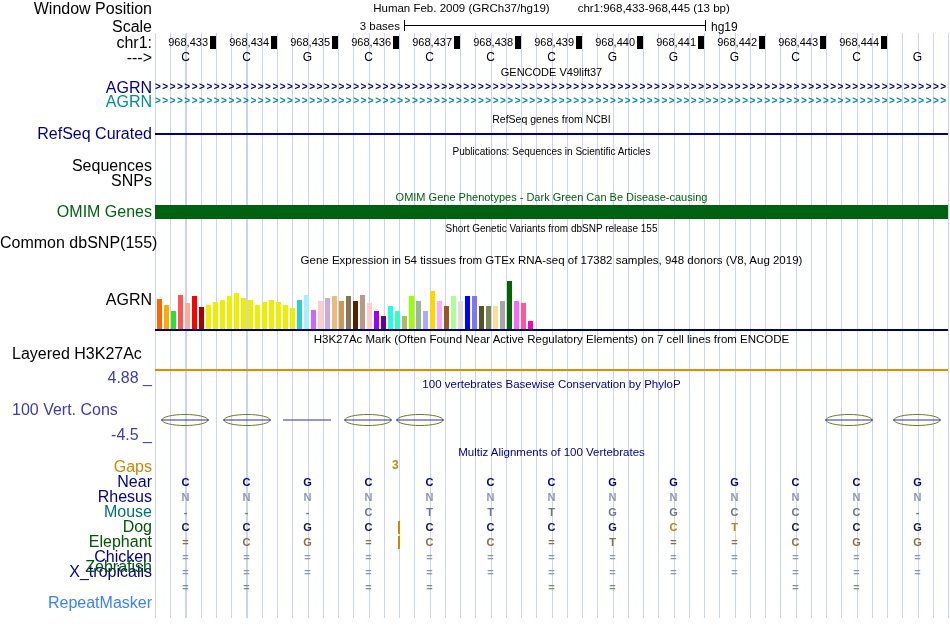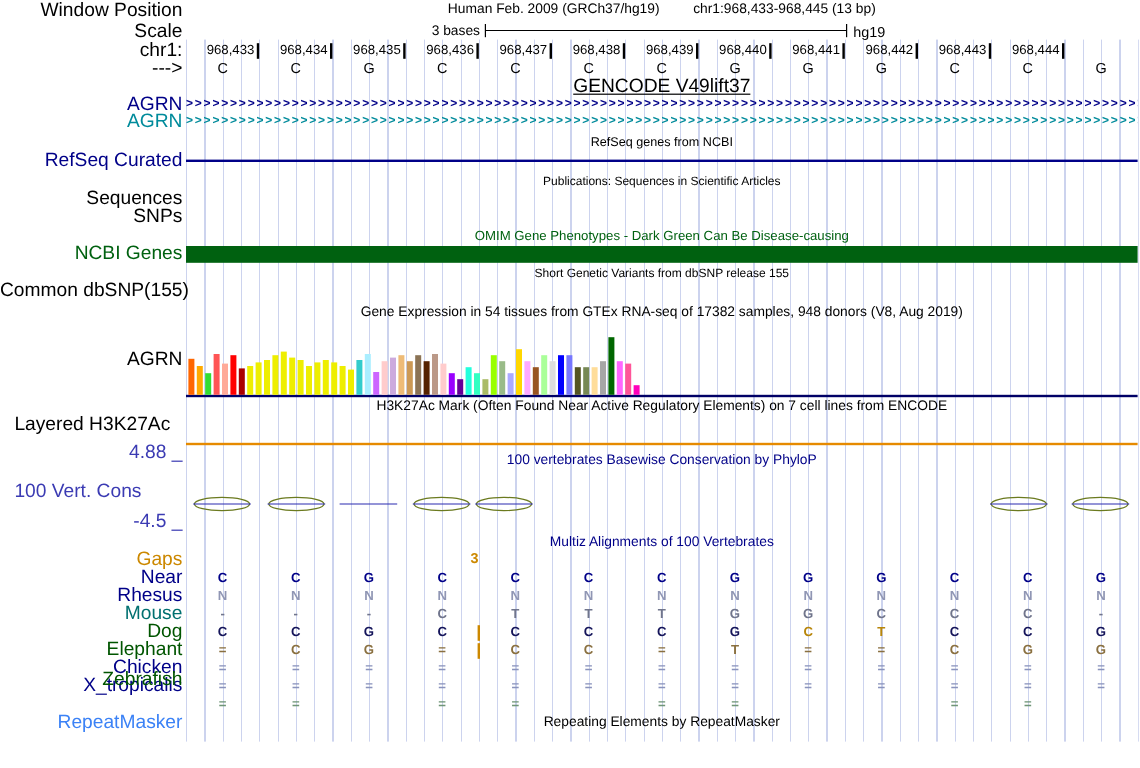--- a/index.html
+++ b/index.html
@@ -18,21 +18,21 @@
   .header-center { position:absolute; left:155px; top:2px; width:793px; display:flex;
     justify-content:center; gap:28px; font-size:11.5px; }
   .scale-text { position:absolute; left:330px; top:20px; width:70px; text-align:right; font-size:11.5px; }
   .scale-bar { position:absolute; left:404px; top:20px; width:302px; height:11px;
     border-left:1px solid #000; border-right:1px solid #000;
     background:linear-gradient(to bottom,transparent 5px,#000 5px,#000 6px,transparent 6px); }
   .hg19 { position:absolute; left:711px; top:20px; font-size:12px; }
 
   .ruler { position:absolute; left:155px; top:36px; display:flex; }
   .ruler-cell { width:61px; height:13px; font-size:11px; line-height:13px; text-align:right;
-    border-right:2px solid #000000; padding-right:2px; }
+    border-right:6px solid #000000; padding-right:2px; }
   .base-row { position:absolute; left:155px; top:51px; display:flex; }
   .base-cell { width:61px; height:13px; font-size:12px; line-height:13px; text-align:center; }
 
   .gene-row { position:absolute; left:155px; width:793px; height:12px; overflow:hidden;
     font-size:10px; font-weight:bold; letter-spacing:1.5px; line-height:11px; white-space:nowrap; }
 
   .hline { position:absolute; left:155px; width:793px; }
 
   .gtex-chart { position:absolute; left:155px; top:270px; width:793px; height:59px; }
   .gtex-bar { position:absolute; bottom:0; width:5px; }
@@ -88,47 +88,46 @@
     </div>
 <div class="left-label" style="top: 2px; color: rgb(0, 0, 0);">Window Position</div>
     <div class="left-label" style="top: 20px; color: rgb(0, 0, 0);">Scale</div>
     <div class="left-label" style="top: 36px; color: rgb(0, 0, 0);">chr1:</div>
     <div class="left-label" style="top: 51px; color: rgb(0, 0, 0);">---&gt;</div>
     <div class="left-label" style="top: 81px; color: rgb(0, 0, 136);">AGRN</div>
     <div class="left-label" style="top: 95px; color: rgb(0, 139, 155);">AGRN</div>
     <div class="left-label" style="top: 127px; color: rgb(0, 0, 136);">RefSeq Curated</div>
     <div class="left-label" style="top: 159px; color: rgb(0, 0, 0);">Sequences</div>
     <div class="left-label" style="top: 174px; color: rgb(0, 0, 0);">SNPs</div>
-    <div class="left-label" style="top: 205px; color: rgb(0, 97, 16);">NCBI Genes</div>
+    <div class="left-label" style="top: 205px; color: rgb(0, 97, 16);">OMIM Genes</div>
     <div class="left-label" style="top: 236px; color: rgb(0, 0, 0);">Common dbSNP(155)</div>
     <div class="left-label" style="top: 293px; color: rgb(0, 0, 0);">AGRN</div>
     <div class="left-label" style="top: 347px; color: rgb(0, 0, 0); left: 12px; width: auto; text-align: left;">Layered H3K27Ac</div>
     <div class="left-label" style="top: 371px; color: rgb(59, 59, 179);">4.88 _</div>
     <div class="left-label" style="top: 403px; color: rgb(59, 59, 179); left: 12px; width: auto; text-align: left;">100 Vert. Cons</div>
     <div class="left-label" style="top: 428px; color: rgb(59, 59, 179);">-4.5 _</div>
     <div class="left-label" style="top: 460px; color: rgb(204, 136, 0);">Gaps</div>
     <div class="left-label" style="top: 475px; color: rgb(0, 0, 136);">Near</div>
     <div class="left-label" style="top: 490px; color: rgb(0, 0, 136);">Rhesus</div>
     <div class="left-label" style="top: 505px; color: rgb(0, 112, 112);">Mouse</div>
     <div class="left-label" style="top: 520px; color: rgb(0, 85, 0);">Dog</div>
     <div class="left-label" style="top: 535px; color: rgb(0, 85, 0);">Elephant</div>
     <div class="left-label" style="top: 550px; color: rgb(0, 0, 136);">Chicken</div>
     <div class="left-label" style="top: 565px; color: rgb(0, 0, 136);">X_tropicalis</div>
     <div class="left-label" style="top: 560px; color: rgb(0, 85, 0);">Zebrafish</div>
     <div class="left-label" style="top: 596px; color: #3b82f6;">RepeatMasker</div>
-    <div class="center-title" style="top: 66px; font-size: 16px; color: rgb(0, 0, 0); text-decoration: underline;">GENCODE V49lift37</div>
+    <div class="center-title" style="top: 66px; font-size: 11px; color: rgb(0, 0, 0);">GENCODE V49lift37</div>
     <div class="center-title" style="top: 113px; font-size: 10.5px; color: rgb(0, 0, 0);">RefSeq genes from NCBI</div>
     <div class="center-title" style="top: 145px; font-size: 10px; color: rgb(0, 0, 0);">Publications: Sequences in Scientific Articles</div>
     <div class="center-title" style="top: 191px; font-size: 11px; color: rgb(0, 97, 16);">OMIM Gene Phenotypes - Dark Green Can Be Disease-causing</div>
     <div class="center-title" style="top: 222px; font-size: 10px; color: rgb(0, 0, 0);">Short Genetic Variants from dbSNP release 155</div>
     <div class="center-title" style="top: 254px; font-size: 11.5px; color: rgb(0, 0, 0);">Gene Expression in 54 tissues from GTEx RNA-seq of 17382 samples, 948 donors (V8, Aug 2019)</div>
     <div class="center-title" style="top: 333px; font-size: 11.5px; color: rgb(0, 0, 0);">H3K27Ac Mark (Often Found Near Active Regulatory Elements) on 7 cell lines from ENCODE</div>
     <div class="center-title" style="top: 378px; font-size: 11.5px; color: rgb(0, 0, 136);">100 vertebrates Basewise Conservation by PhyloP</div>
     <div class="center-title" style="top: 446px; font-size: 11.5px; color: rgb(0, 0, 136);">Multiz Alignments of 100 Vertebrates</div>
-    <div class="center-title" style="top: 596px; font-size: 11.5px; color: rgb(0, 0, 0);">Repeating Elements by RepeatMasker</div>
     <div class="gene-row" style="top: 81px; color: rgb(0, 0, 136);">&gt;&gt;&gt;&gt;&gt;&gt;&gt;&gt;&gt;&gt;&gt;&gt;&gt;&gt;&gt;&gt;&gt;&gt;&gt;&gt;&gt;&gt;&gt;&gt;&gt;&gt;&gt;&gt;&gt;&gt;&gt;&gt;&gt;&gt;&gt;&gt;&gt;&gt;&gt;&gt;&gt;&gt;&gt;&gt;&gt;&gt;&gt;&gt;&gt;&gt;&gt;&gt;&gt;&gt;&gt;&gt;&gt;&gt;&gt;&gt;&gt;&gt;&gt;&gt;&gt;&gt;&gt;&gt;&gt;&gt;&gt;&gt;&gt;&gt;&gt;&gt;&gt;&gt;&gt;&gt;&gt;&gt;&gt;&gt;&gt;&gt;&gt;&gt;&gt;&gt;&gt;&gt;&gt;&gt;&gt;&gt;&gt;&gt;&gt;&gt;&gt;&gt;&gt;&gt;&gt;&gt;&gt;&gt;&gt;&gt;&gt;&gt;&gt;&gt;&gt;&gt;&gt;&gt;&gt;&gt;&gt;&gt;&gt;&gt;&gt;&gt;&gt;&gt;&gt;&gt;&gt;&gt;&gt;&gt;&gt;&gt;&gt;&gt;&gt;&gt;</div>
     <div class="gene-row" style="top: 95px; color: rgb(0, 139, 155);">&gt;&gt;&gt;&gt;&gt;&gt;&gt;&gt;&gt;&gt;&gt;&gt;&gt;&gt;&gt;&gt;&gt;&gt;&gt;&gt;&gt;&gt;&gt;&gt;&gt;&gt;&gt;&gt;&gt;&gt;&gt;&gt;&gt;&gt;&gt;&gt;&gt;&gt;&gt;&gt;&gt;&gt;&gt;&gt;&gt;&gt;&gt;&gt;&gt;&gt;&gt;&gt;&gt;&gt;&gt;&gt;&gt;&gt;&gt;&gt;&gt;&gt;&gt;&gt;&gt;&gt;&gt;&gt;&gt;&gt;&gt;&gt;&gt;&gt;&gt;&gt;&gt;&gt;&gt;&gt;&gt;&gt;&gt;&gt;&gt;&gt;&gt;&gt;&gt;&gt;&gt;&gt;&gt;&gt;&gt;&gt;&gt;&gt;&gt;&gt;&gt;&gt;&gt;&gt;&gt;&gt;&gt;&gt;&gt;&gt;&gt;&gt;&gt;&gt;&gt;&gt;&gt;&gt;&gt;&gt;&gt;&gt;&gt;&gt;&gt;&gt;&gt;&gt;&gt;&gt;&gt;&gt;&gt;&gt;&gt;&gt;&gt;&gt;&gt;&gt;</div>
     <div class="hline" style="top: 133px; height: 2px; background: rgb(0, 0, 136);"></div>
     <div class="hline" style="top: 205px; height: 14px; background: rgb(0, 97, 16);"></div>
     <div class="hline" style="top: 329px; height: 2px; background: rgb(0, 0, 102);"></div>
     <div class="hline" style="top: 369px; height: 2px; background: rgb(230, 138, 0);"></div>
     <div class="gtex-chart">
       <div class="gtex-bar" style="left: 2px; height: 30px; background: rgb(255, 102, 0);"></div>
       <div class="gtex-bar" style="left: 9px; height: 24px; background: rgb(255, 170, 0);"></div>
       <div class="gtex-bar" style="left: 16px; height: 18px; background: rgb(51, 221, 51);"></div>

